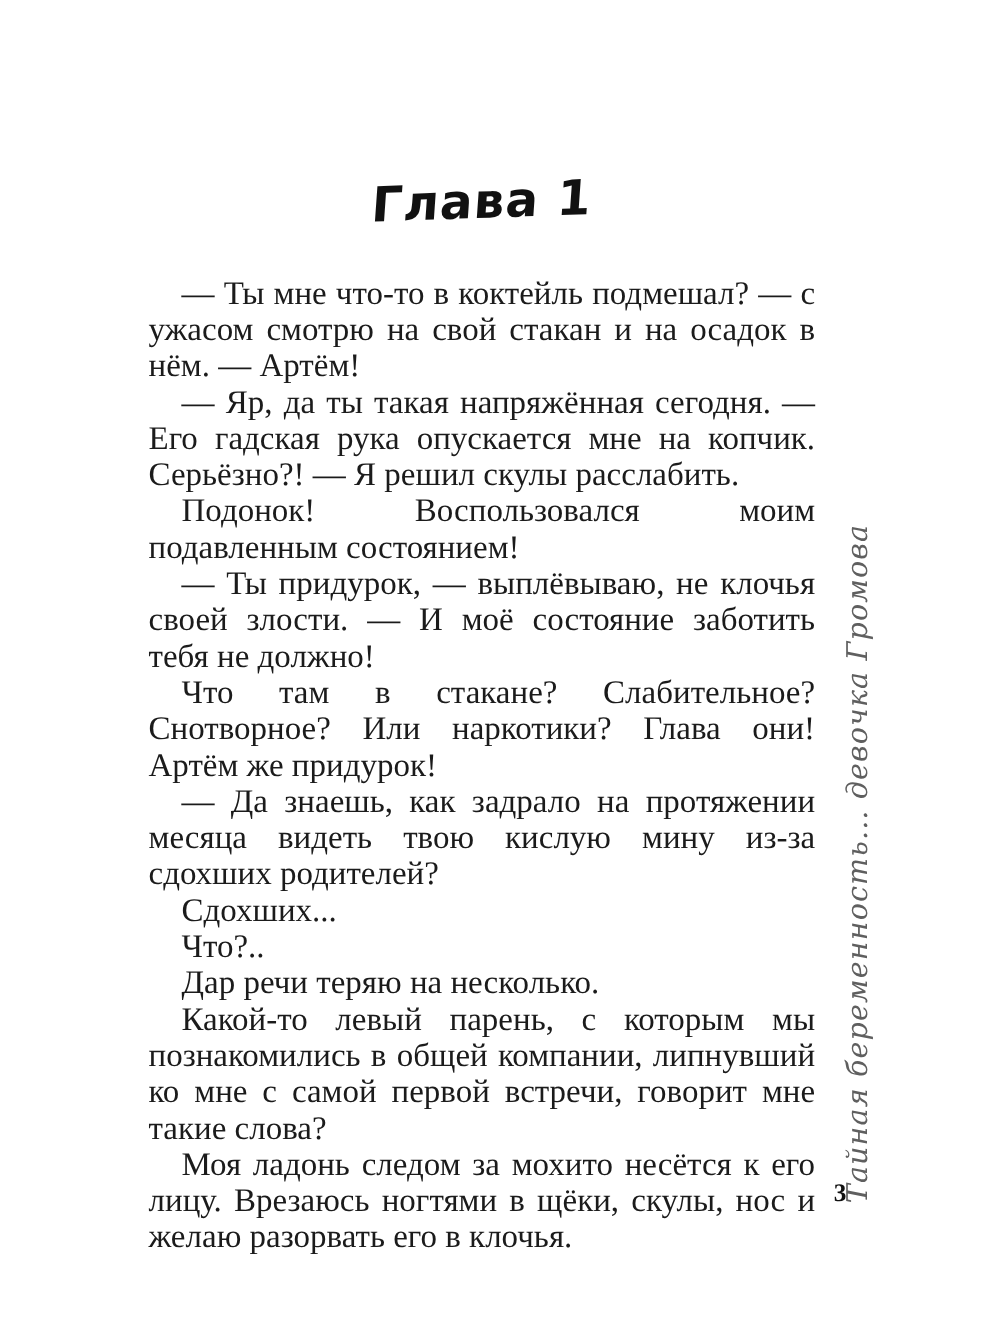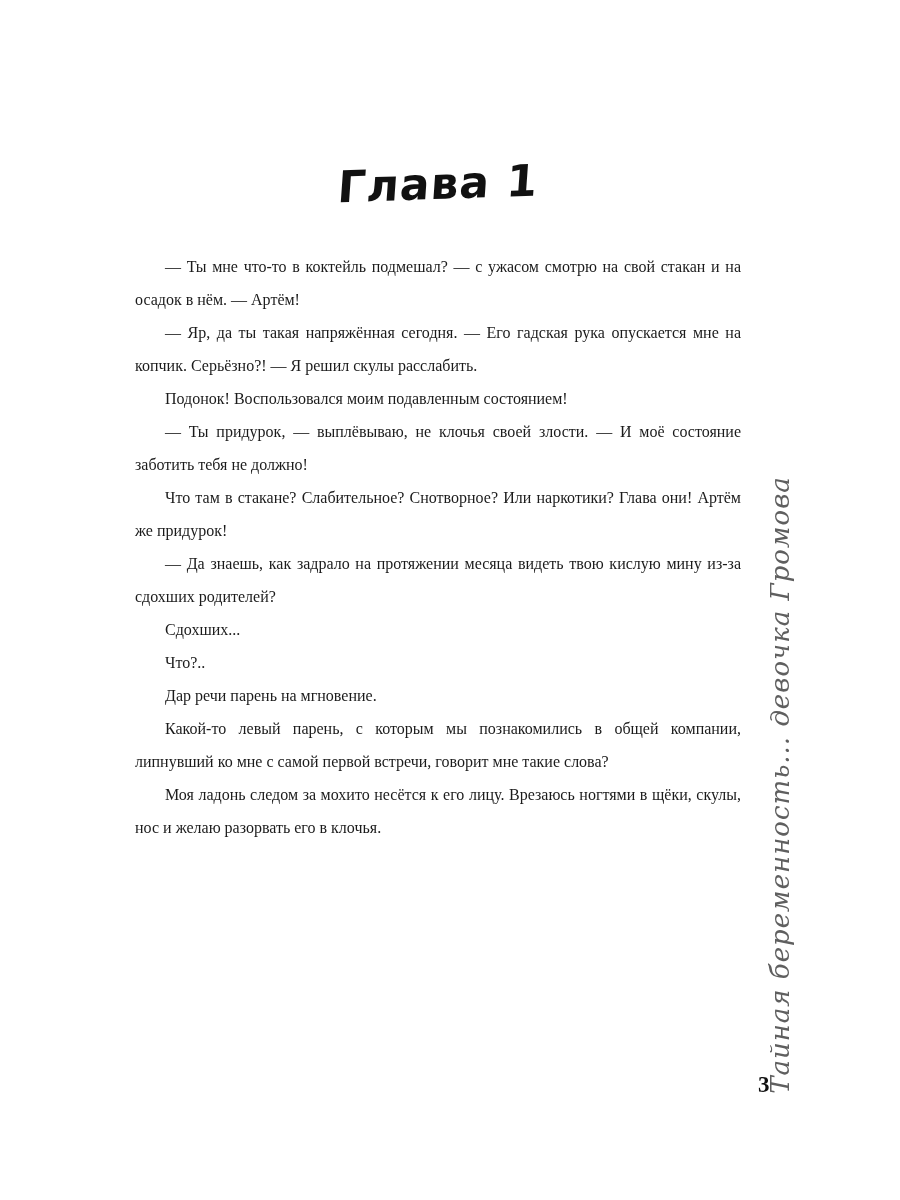--- a/index.html
+++ b/index.html
@@ -28,21 +28,21 @@
     font-size: 44px;
     letter-spacing: 1px;
     color: #111111;
     transform: rotate(-2deg) skewX(-6deg);
   }
   .text-block {
     position: absolute;
     top: 250px;
     left: 135px;
     width: 606px;
-    font-size: 16px;
+    font-size: 30px;
     line-height: 33px;
     text-align: justify;
     hyphens: auto;
     -webkit-hyphens: auto;
   }
   .text-block .para {
     margin: 0;
     text-indent: 30px;
   }
   .vertical-title {
@@ -75,21 +75,21 @@
 
   <div class="text-block" lang="ru">
       <p class="para">— Ты мне что-то в коктейль подмешал? — с ужасом смотрю на свой стакан и на осадок в нём. — Артём!</p>
       <p class="para">— Яр, да ты такая напряжённая сегодня. — Его гадская рука опускается мне на копчик. Серьёзно?! — Я решил скулы расслабить.</p>
       <p class="para">Подонок! Воспользовался моим подавленным состоянием!</p>
       <p class="para">— Ты придурок, — выплёвываю, не клочья своей злости. — И моё состояние заботить тебя не должно!</p>
       <p class="para">Что там в стакане? Слабительное? Снотворное? Или наркотики? Глава они! Артём же придурок!</p>
       <p class="para">— Да знаешь, как задрало на протяжении месяца видеть твою кислую мину из-за сдохших родителей?</p>
       <p class="para">Сдохших...</p>
       <p class="para">Что?..</p>
-      <p class="para">Дар речи парень на мгновение.</p>
+      <p class="para">Дар речи теряю на несколько.</p>
       <p class="para">Какой-то левый парень, с которым мы познакомились в общей компании, липнувший ко мне с самой первой встречи, говорит мне такие слова?</p>
       <p class="para">Моя ладонь следом за мохито несётся к его лицу. Врезаюсь ногтями в щёки, скулы, нос и желаю разорвать его в клочья.</p>
     </div>
 
   <div class="vertical-title">Тайная беременность... девочка Громова</div>
 
   <div class="page-number">3</div>
 </div>
 
 </body></html>

